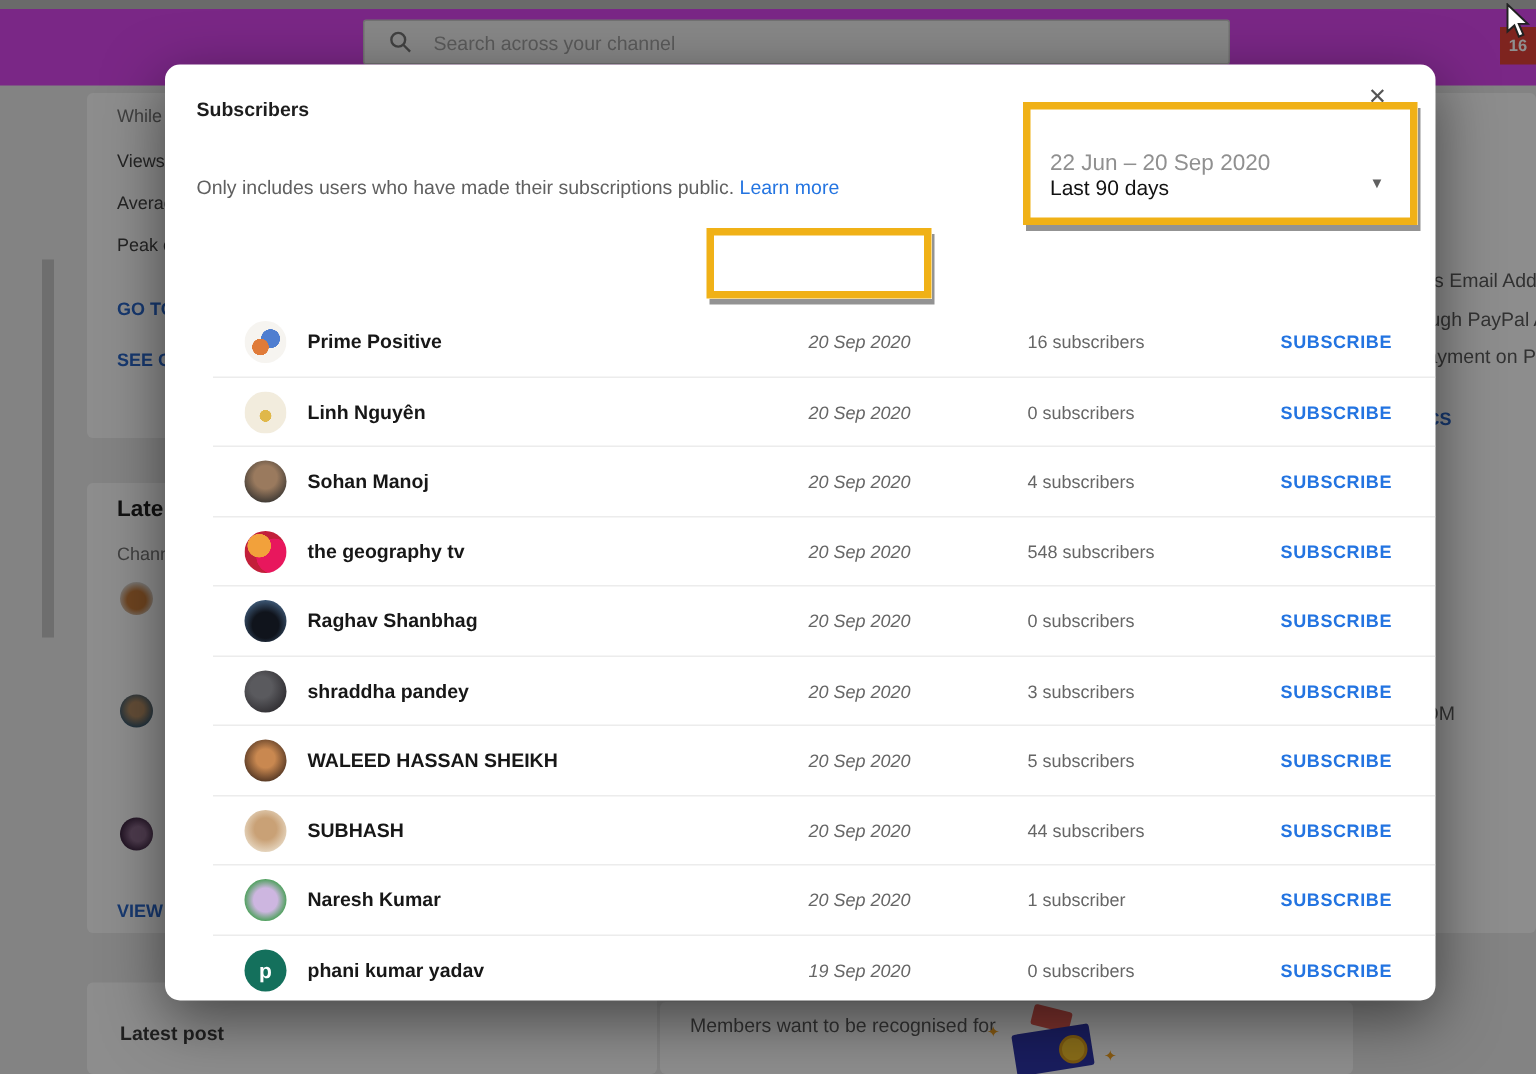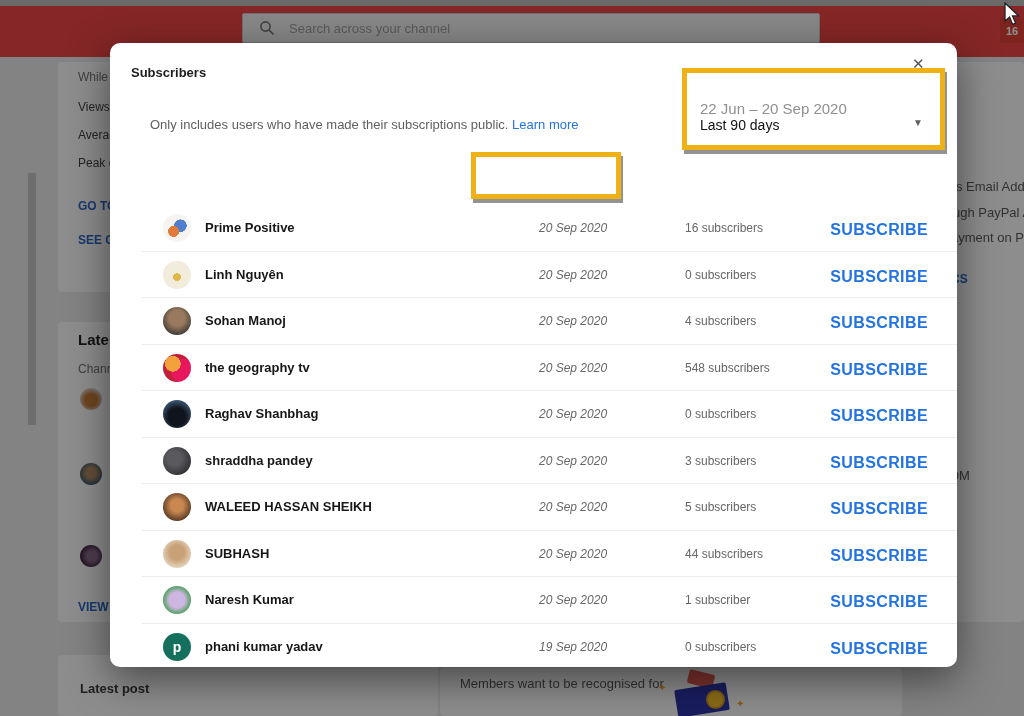--- a/index.html
+++ b/index.html
@@ -3,21 +3,21 @@
 <meta charset="utf-8">
 <style>
   * { margin:0; padding:0; box-sizing:border-box; }
   html,body { width:1024px; height:716px; overflow:hidden; }
   body { font-family:"Liberation Sans", sans-serif; }
   .canvas { position:relative; width:1024px; height:716px; overflow:hidden; background:#e9e9e9; }
 
   
   .bg * { position:absolute; }
   .topstrip { left:0; top:0; width:1024px; height:6px; background:#bdbdbd; }
-  .topbar { left:0; top:6px; width:1024px; height:51px; background:#ef4444; }
+  .topbar { left:0; top:6px; width:1024px; height:51px; background:#d946ef; }
   .searchbox { left:242px; top:7px; width:578px; height:30px; background:#f1f1f1;
     border:1px solid #c9c9c9; border-radius:2px; display:flex; align-items:center;
     padding-left:16px; gap:14px; }
   .searchbox svg { position:static; flex:0 0 auto; }
   .searchinput { position:static; border:0; outline:0; background:transparent; width:480px;
     font-size:13px; color:#555; font-family:"Liberation Sans", sans-serif; }
   .searchinput::placeholder { color:#a0a0a0; }
   .badge { left:1000px; top:18px; width:24px; height:25px; background:#e04038; color:#fff;
     font-size:11px; font-weight:bold; display:flex; align-items:center; justify-content:center; }
   .card { background:#fcfcfc; border-radius:4px; }
@@ -41,21 +41,21 @@
   .strip { left:28px; top:173px; width:8px; height:252px; background:#c4c4c4; }
 
   
   .overlay { position:absolute; inset:0; background:rgba(0,0,0,0.44); z-index:5; }
 
   
   .modal { position:absolute; left:110px; top:43px; width:847px; height:624px; background:#fff;
     border-radius:10px; z-index:10; box-shadow:0 12px 40px rgba(0,0,0,0.5); overflow:hidden; }
   .modal .abs { position:absolute; }
   .m-title { left:21px; top:22px; font-size:13px; font-weight:700; color:#1d1d1d; }
-  .m-sub { left:21px; top:74px; font-size:13px; color:#606060; white-space:nowrap;margin-left:19px; }
+  .m-sub { left:21px; top:74px; font-size:13px; color:#606060; white-space:nowrap; }
   .m-learn { color:#2374e1; text-decoration:none; cursor:pointer; }
   .m-close { left:802px; top:12px; font-size:15px; color:#555; cursor:pointer; }
   .m-range { left:590px; top:57px; font-size:15px; color:#909090; }
   .m-period { left:590px; top:74px; font-size:14px; color:#111; }
   .m-caret { left:803px; top:74px; font-size:10px; color:#606060; }
   .m-head { left:0; top:112px; width:847px; height:50px; border-bottom:1px solid #e3e3e3; }
   .h-channel { left:21px; top:128px; font-size:12px; color:#616161; }
   .h-date { left:395px; top:127px; font-size:12px; font-weight:700; color:#111; }
   .h-sort { font-weight:400; font-size:13px; margin-left:7px; color:#333; }
   .h-count { left:543px; top:128px; font-size:12px; color:#616161; }
@@ -63,21 +63,21 @@
   .m-rows { left:0; top:162px; width:847px; height:462px; overflow:hidden;padding-left:32px; }
   .row { position:relative; height:46.5px; border-bottom:1px solid #ececec; }
   .row:last-child { border-bottom:0; }
   .row span { position:absolute; }
   .avatar { left:21px; top:9px; width:28px; height:28px; border-radius:50%; overflow:hidden; }
   .avatar i { font-style:normal; display:flex; width:100%; height:100%; align-items:center;
     justify-content:center; color:#fff; font-weight:700; font-size:14px; }
   .cname { left:63px; top:15px; font-size:13px; font-weight:700; color:#171717; white-space:nowrap; }
   .cdate { left:397px; top:16px; font-size:12px; color:#666;font-style:italic; }
   .ccount { left:543px; top:16px; font-size:12px; color:#666; }
-  .csub { right:29px; top:16px; font-size:16px; font-weight:700; color:#2374e1;
+  .csub { right:29px; top:16px; font-size:12px; font-weight:700; color:#2374e1;
     letter-spacing:0.4px; cursor:pointer; }
 
   
   .ann { position:absolute; border:5px solid #f0b117; z-index:20;
     box-shadow:2px 4px 0 rgba(40,40,40,0.5); pointer-events:none; }
   .ann1 { left:682px; top:68px; width:263px; height:82px; }
   .ann2 { left:471px; top:152px; width:150px; height:47px; }
 
   .cursor { position:absolute; left:1002px; top:2px; z-index:30; }
 </style>

